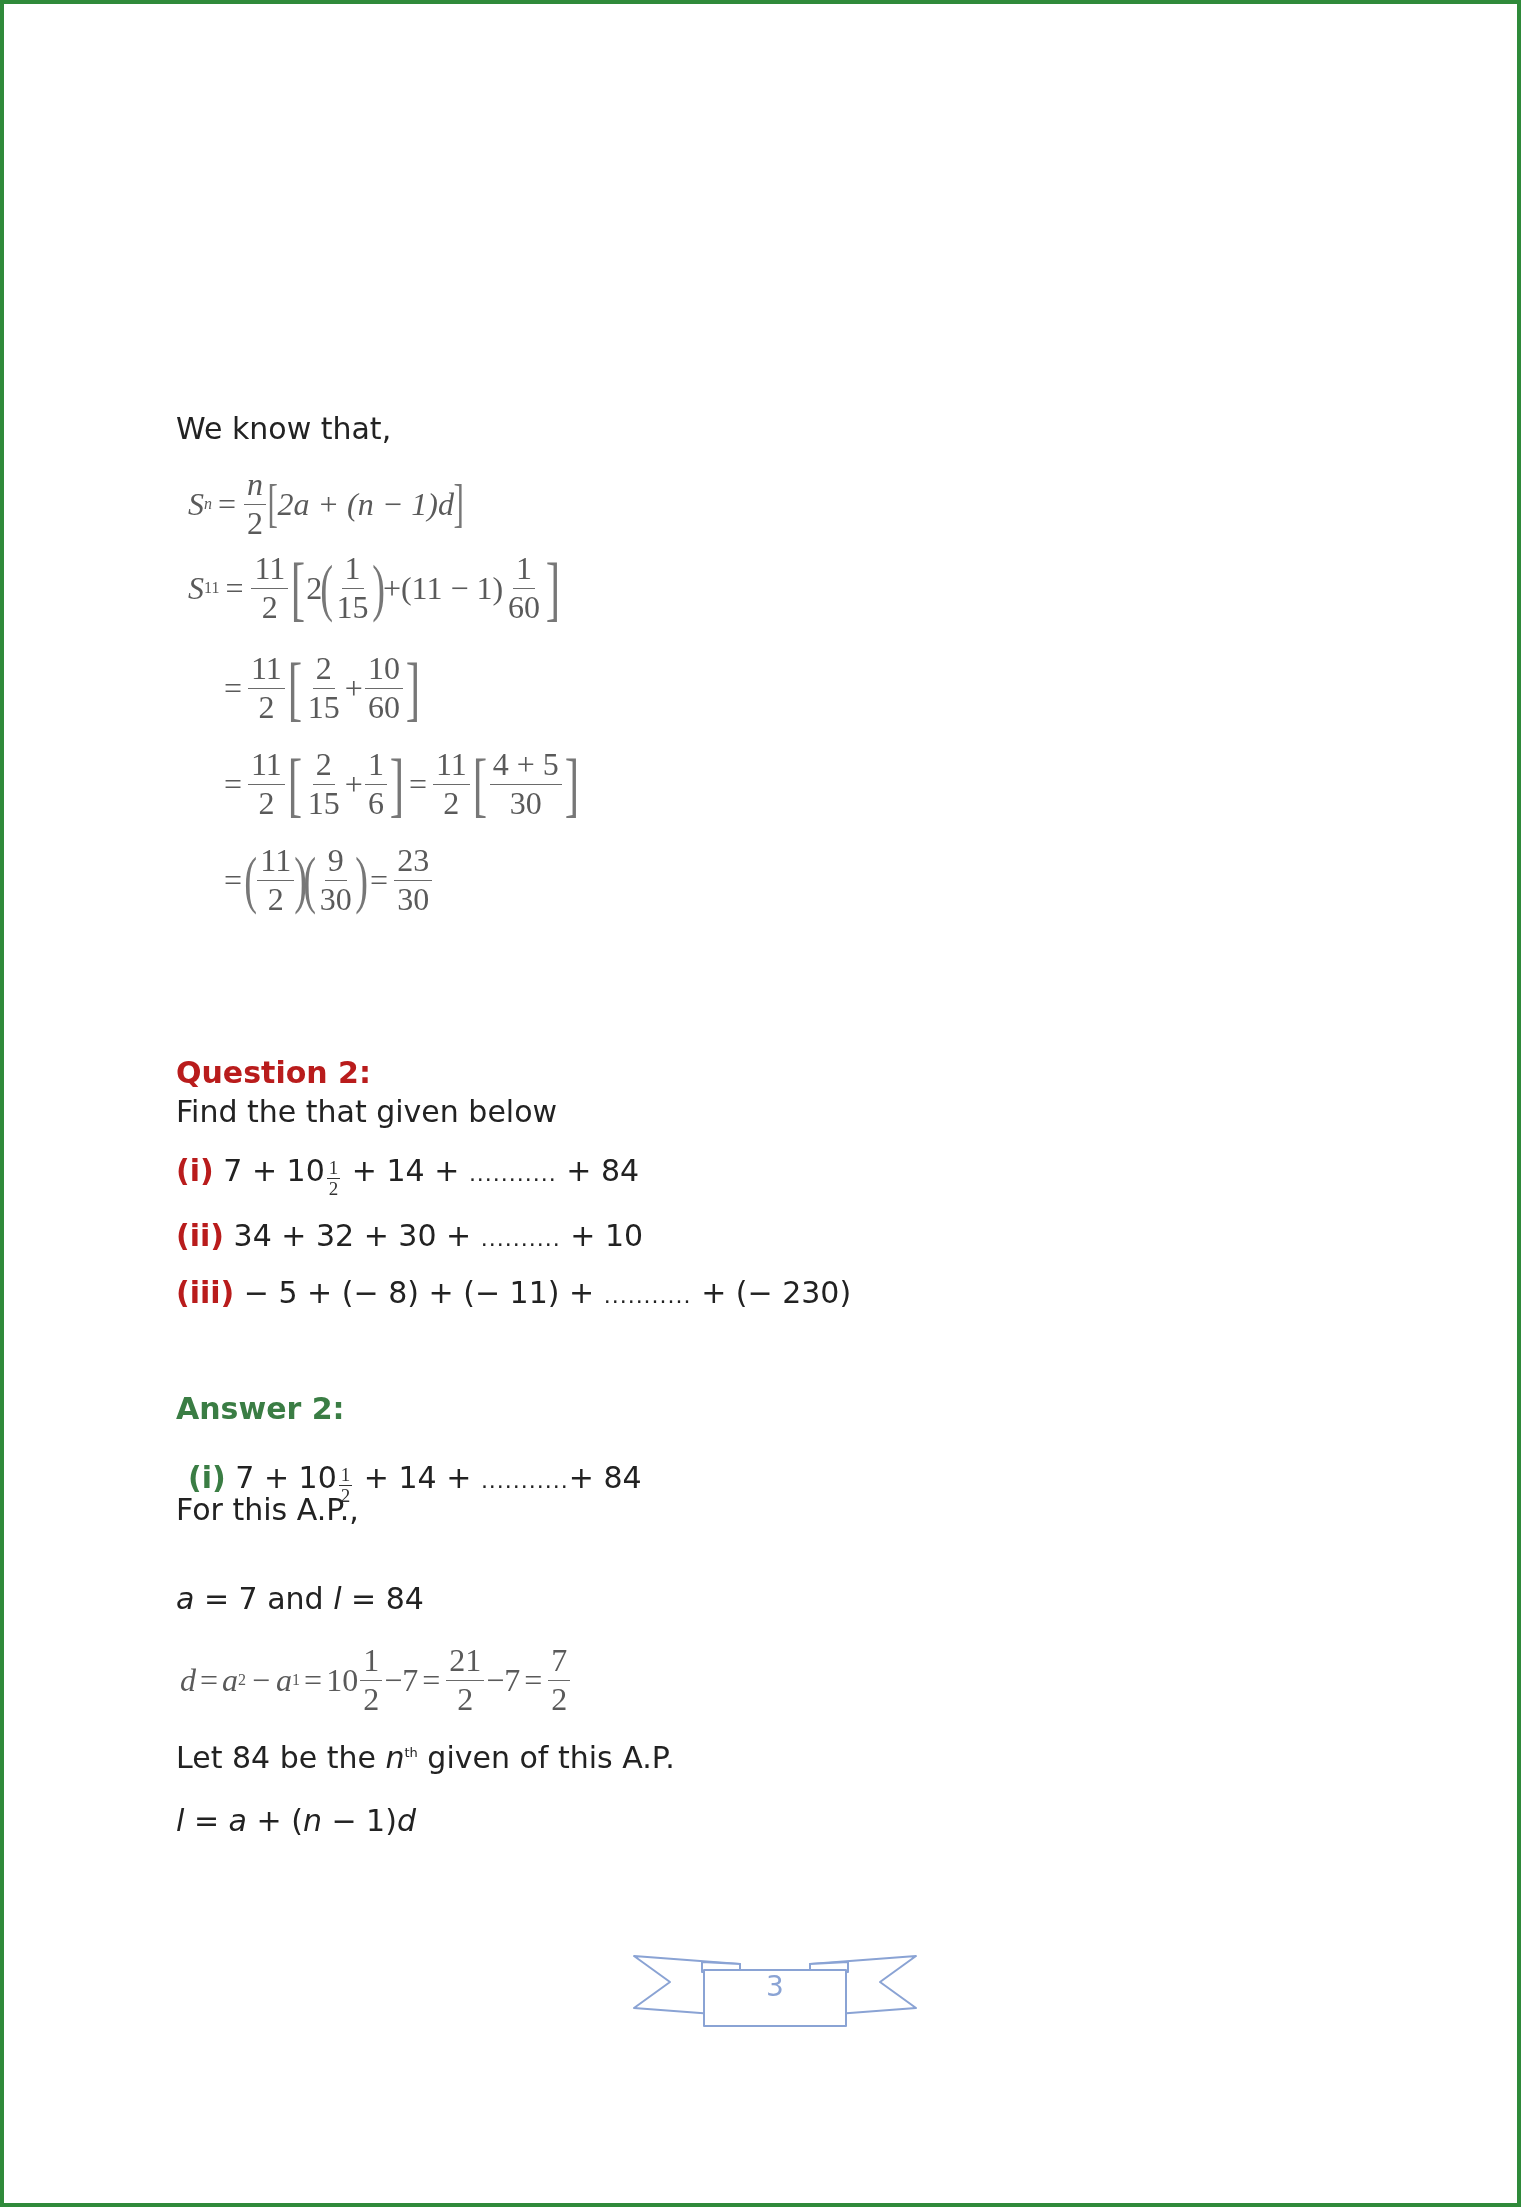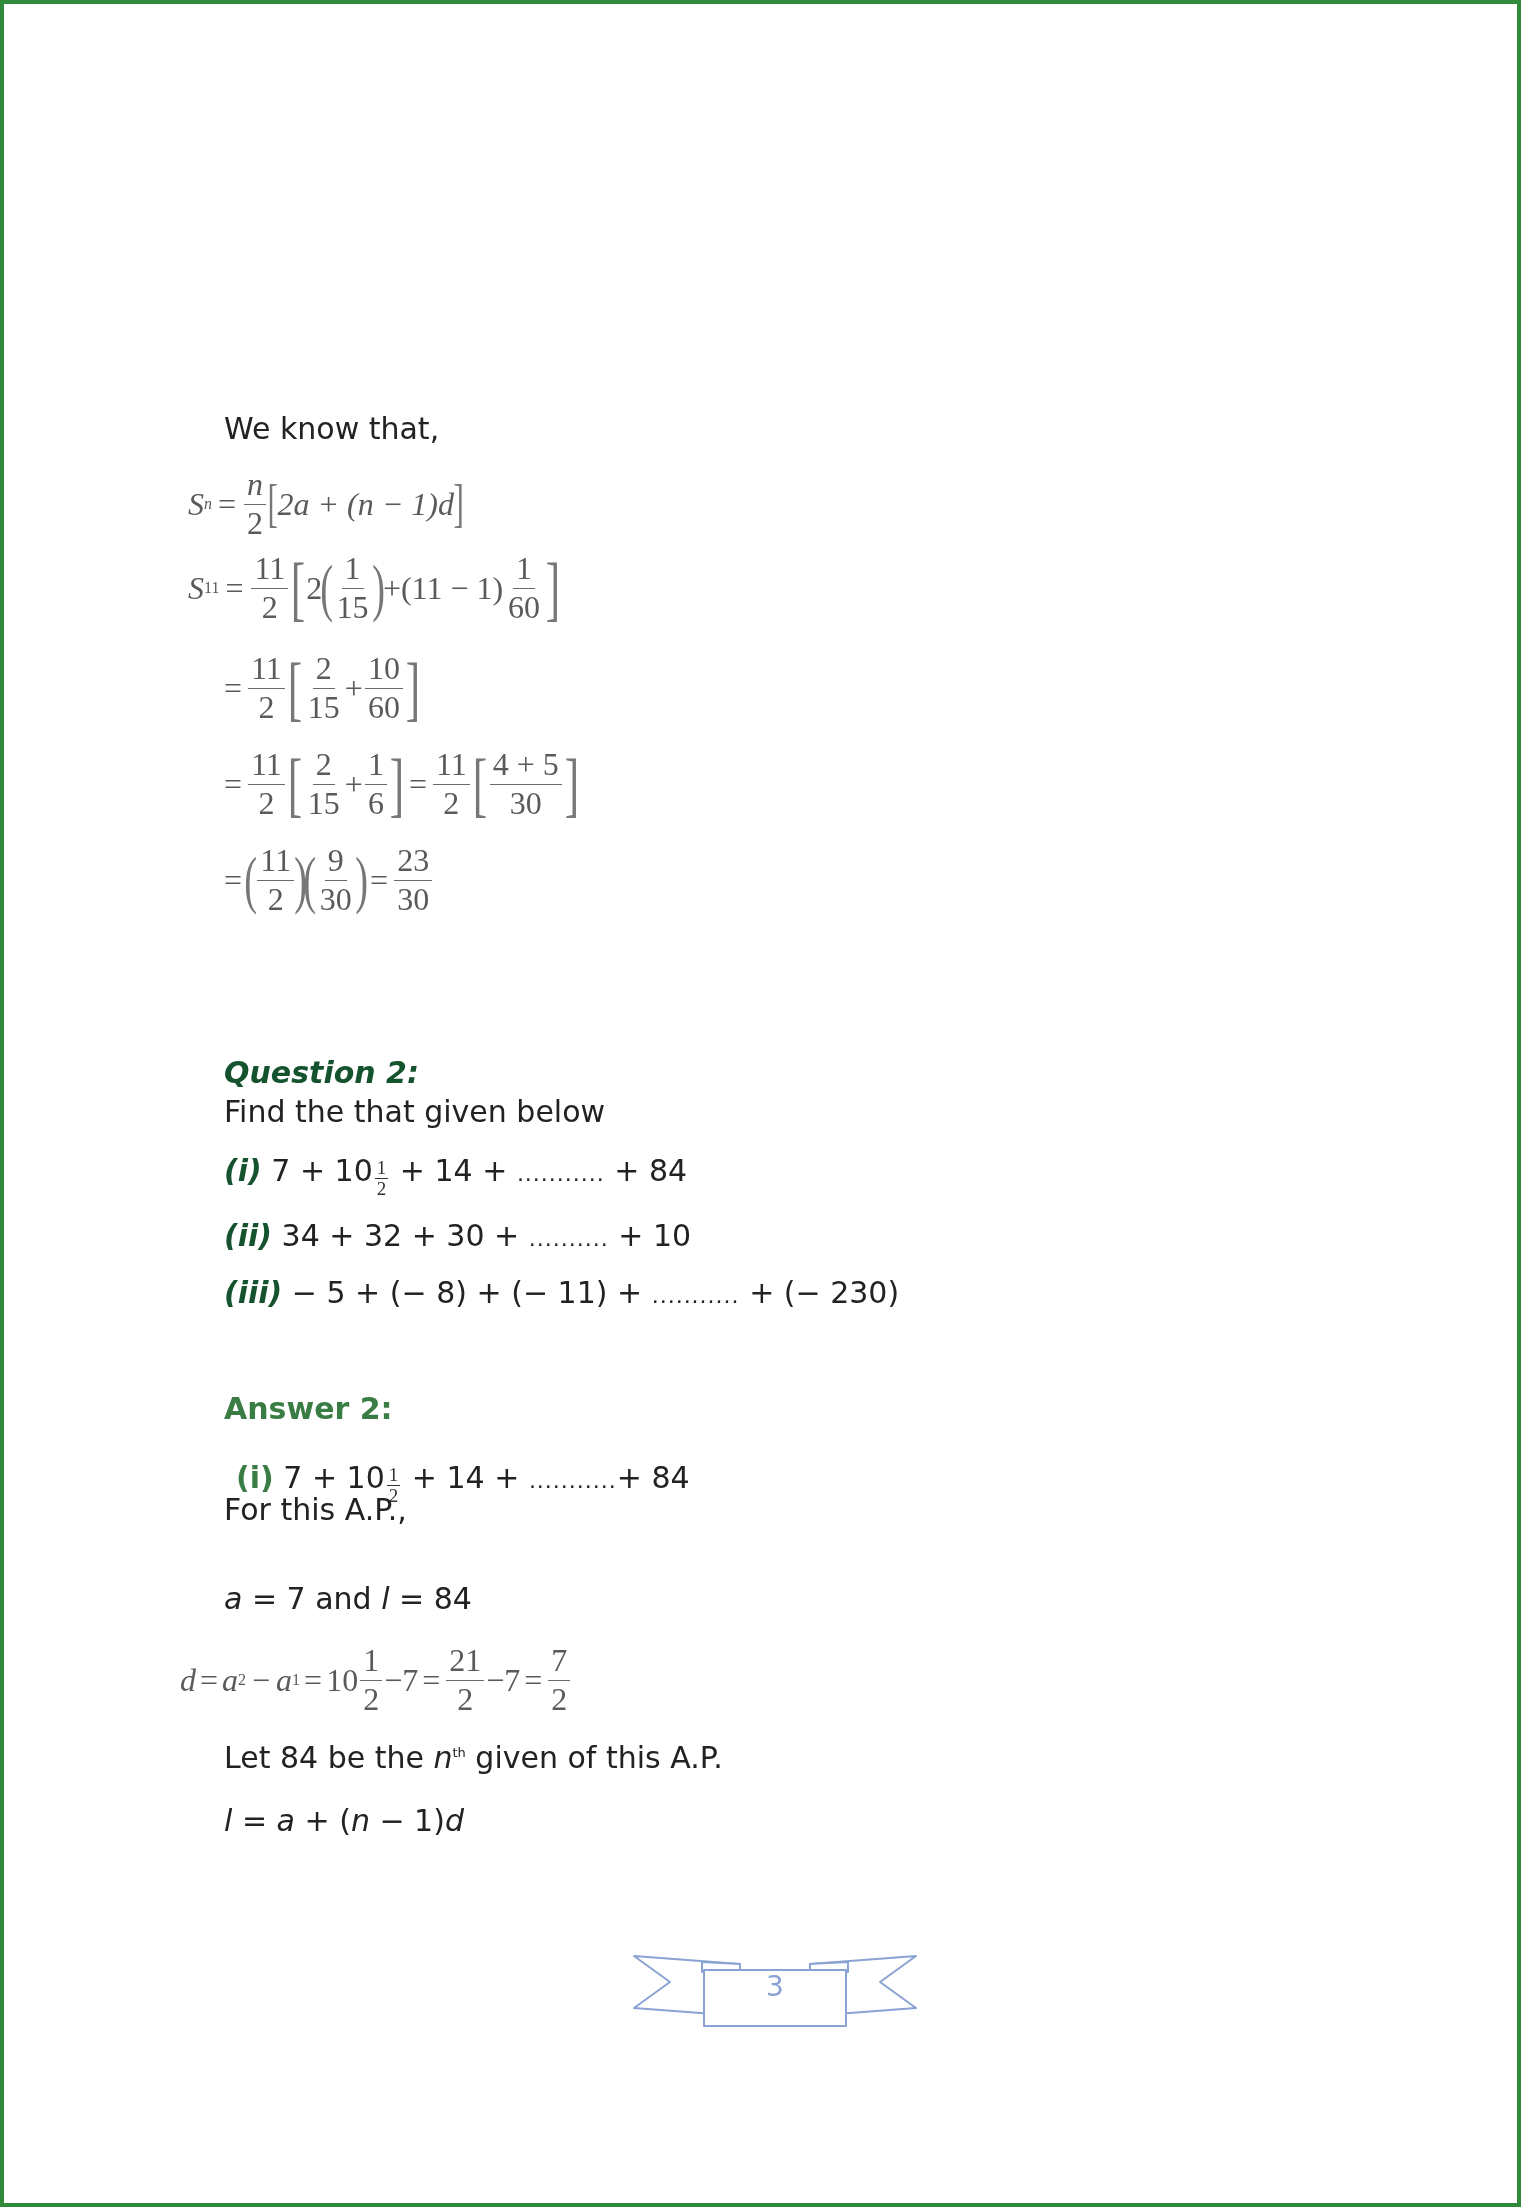--- a/index.html
+++ b/index.html
@@ -1,27 +1,27 @@
 <!DOCTYPE html>
 <html><head>
   <meta charset="utf-8">
   <style>
     html, body { margin:0; padding:0; }
     body { width:1521px; height:2207px; position:relative; background:#ffffff; overflow:hidden; }
     .page-border { position:absolute; left:0; top:0; width:1521px; height:2207px; box-sizing:border-box; border:4px solid #2f8a3a; }
-    .line { position:absolute; left:176px; font-family:"DejaVu Sans", sans-serif; font-size:30px; color:#222; white-space:nowrap; line-height:1;margin-left:48px; }
+    .line { position:absolute; left:176px; font-family:"DejaVu Sans", sans-serif; font-size:30px; color:#222; white-space:nowrap; line-height:1; }
     .math { position:absolute; font-family:"Liberation Serif", "DejaVu Serif", serif; color:#5a5a5a; font-size:32px; white-space:nowrap; display:flex; align-items:center; line-height:1; }
     .frac { display:inline-flex; flex-direction:column; align-items:center; vertical-align:middle; margin:0 2px; }
     .frac .num { border-bottom:1.5px solid #6a6a6a; padding:0 3px 2px; line-height:1.05; }
     .frac .den { padding:2px 3px 0; line-height:1.05; }
     .big-bracket { font-size:72px; font-weight:100; color:#777; line-height:1; transform:scaleX(0.6); display:inline-block; margin:0 -4px; }
     .big-paren { font-size:64px; font-weight:100; color:#777; line-height:1; transform:scaleX(0.6); display:inline-block; margin:0 -6px; }
     .ital { font-style:italic; }
     .sub { font-size:16px; vertical-align:-10px; }
-    .red { color:#14532d; font-weight:bold;font-style:italic; }
+    .red { color:#b91c1c; font-weight:bold; }
     .green { color:#3a7d44; font-weight:bold; }
     .heading { font-size:30px; font-weight:bold; }
     .small-frac { display:inline-flex; flex-direction:column; align-items:center; vertical-align:middle; font-family:"Liberation Serif", serif; font-size:19px; color:#333; margin:0 2px; position:relative; top:6px; }
     .small-frac .num { border-bottom:1px solid #333; padding:0 2px; line-height:1.05; }
     .small-frac .den { padding:0 2px; line-height:1.1; }
     .dots { font-size:22px; letter-spacing:1px; }
     .ribbon { position:absolute; left:632px; top:1948px; width:286px; height:82px; }
     .page-num { position:absolute; left:632px; top:1970px; width:286px; text-align:center; font-family:"DejaVu Sans", sans-serif; font-size:28px; color:#8aa3d4; }
   </style>
 </head>

